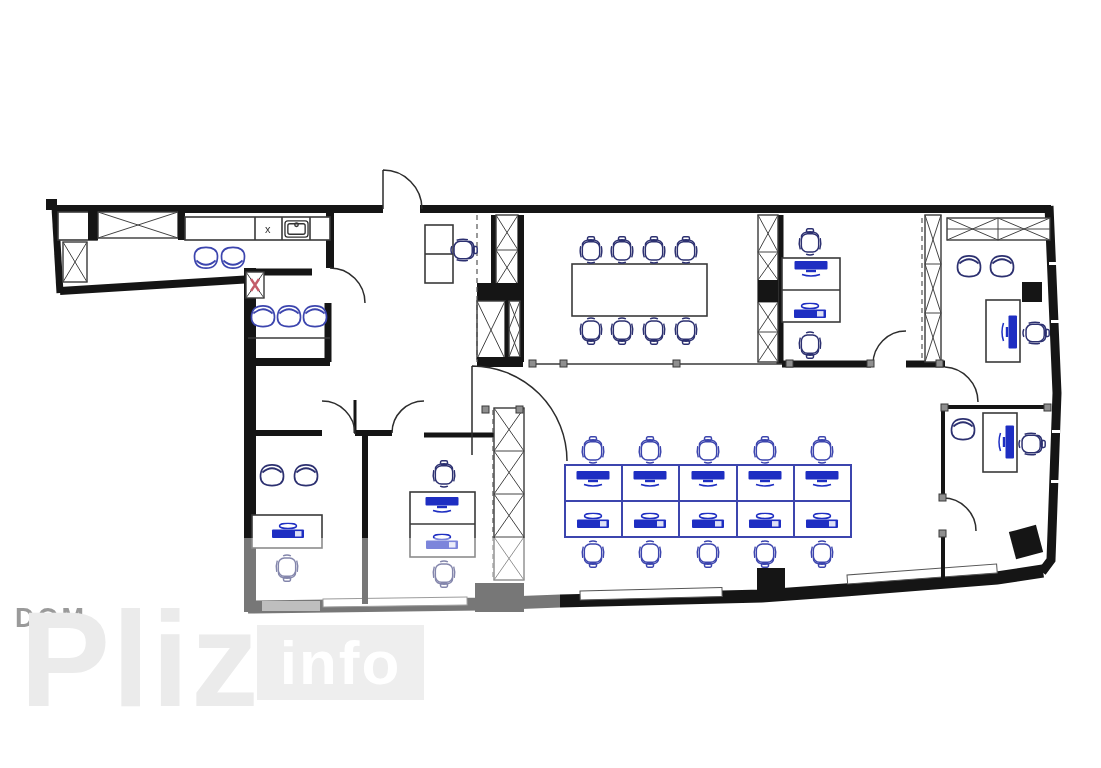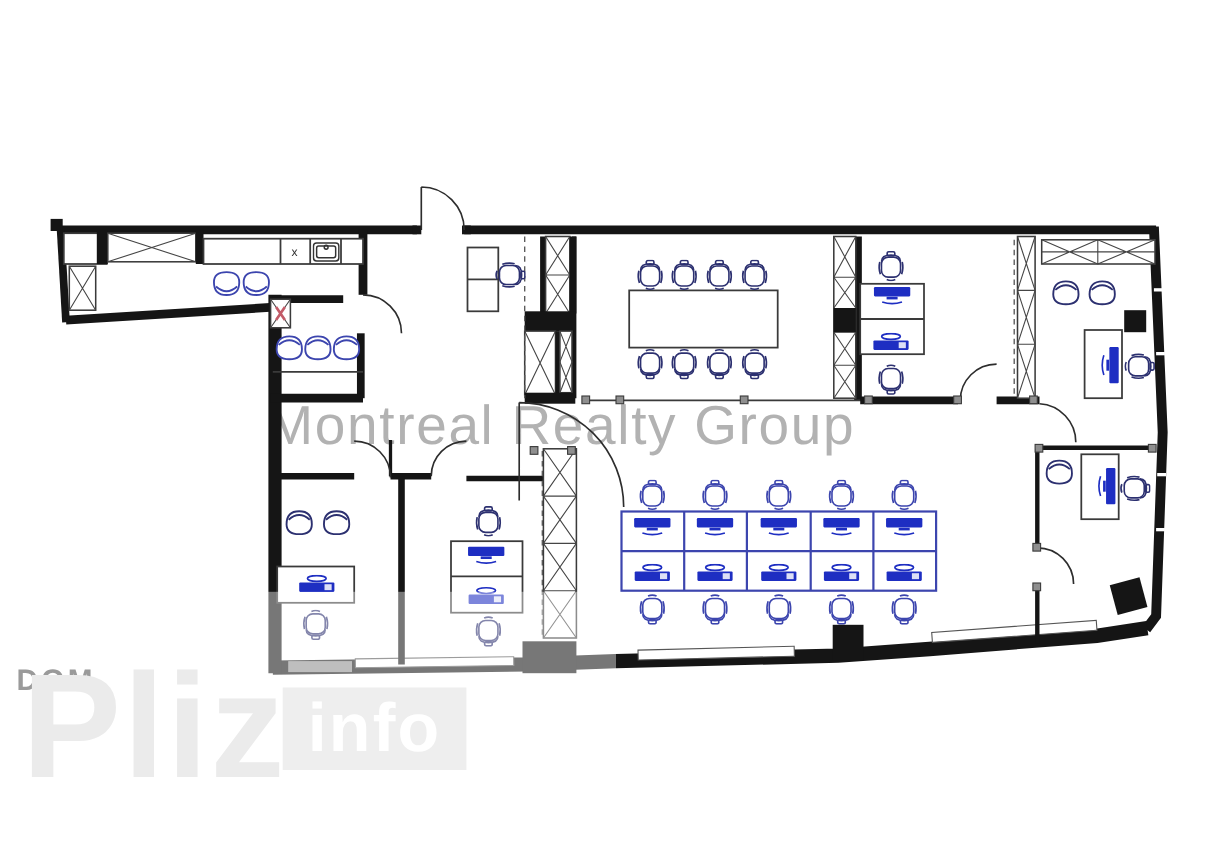--- a/index.html
+++ b/index.html
@@ -39,21 +39,20 @@
   #sink rect,#sink circle{stroke:#333;stroke-width:1.4;}
   .fur-b{color:var(--fur-blue);}
   .fur-d{color:var(--fur-dark);}
   .mon{color:var(--monitor);}
 </style>
 </head>
 <body>
 
 <div class="stage">
 
-  <div class="wm">Montreal Realty Group</div>
   <div class="logo-dom">DOM</div>
   <div class="logo-pliz">Pliz</div>
   <div class="logo-info">
     <span>info</span>
   </div>
 
   <svg width="1101" height="768" viewBox="0 0 1101 768">
     <defs>
       <symbol id="chair" viewBox="0 0 30 32">
         <rect x="11" y="0.8" width="8" height="4.2" rx="1.6" fill="#fff"></rect>

